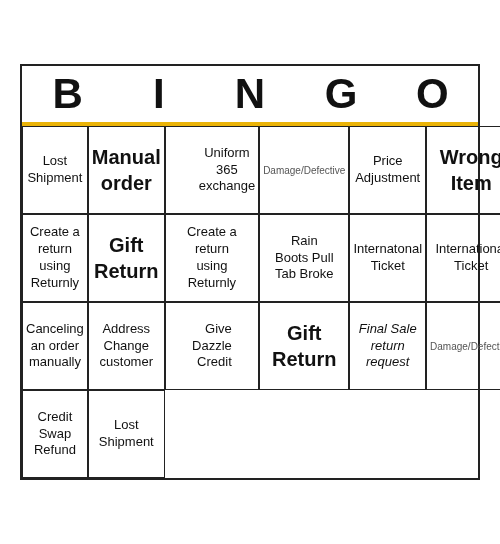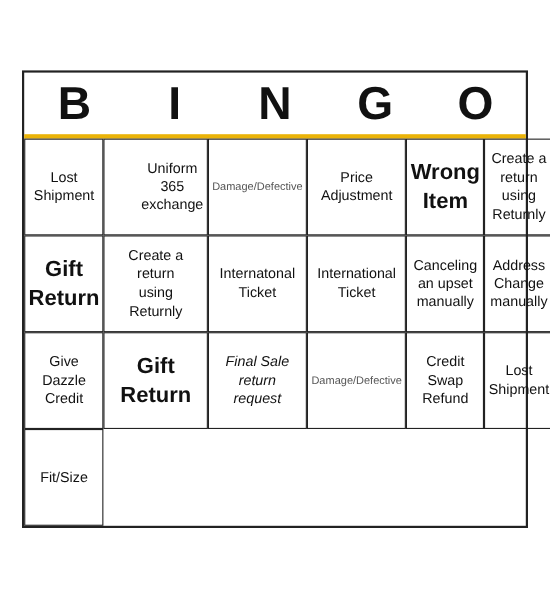--- a/index.html
+++ b/index.html
@@ -70,20 +70,24 @@
     <span class="bingo-letter">N</span>
     <span class="bingo-letter">G</span>
     <span class="bingo-letter">O</span>
   </div>
   <div class="bingo-grid" id="grid-container">
   <div class="bingo-cell">
         <span class="cell-text" style="white-space: pre-wrap;">Lost
 Shipment</span>
       </div>
       <div class="bingo-cell">
+        <span class="cell-text large" style="white-space: pre-wrap;">Manual
+order</span>
+      </div>
+      <div class="bingo-cell">
         <span class="cell-text" style="white-space: pre-wrap; margin-left: 30px;">Uniform
 365
 exchange</span>
       </div>
       <div class="bingo-cell">
         <span class="cell-text small" style="white-space: pre-wrap;">Damage/Defective</span>
       </div>
       <div class="bingo-cell">
         <span class="cell-text" style="white-space: pre-wrap;">Price
 Adjustment</span>
@@ -102,39 +106,44 @@
         <span class="cell-text large" style="white-space: pre-wrap;">Gift
 Return</span>
       </div>
       <div class="bingo-cell">
         <span class="cell-text" style="white-space: pre-wrap;">Create a
 return
 using
 Returnly</span>
       </div>
       <div class="bingo-cell">
+        <span class="cell-text" style="white-space: pre-wrap;">Rain
+Boots Pull
+Tab Broke</span>
+      </div>
+      <div class="bingo-cell">
         <span class="cell-text" style="white-space: pre-wrap;">Internatonal
 Ticket</span>
       </div>
       <div class="bingo-cell">
         <span class="cell-text" style="white-space: pre-wrap;">International
 Ticket</span>
       </div>
       <div class="bingo-cell">
         <span class="cell-text" style="white-space: pre-wrap;">Canceling
-an upset
+an order
 manually</span>
       </div>
       <div class="bingo-cell">
         <span class="cell-text" style="white-space: pre-wrap;">Address
 Change
-manually</span>
+customer</span>
       </div>
       <div class="bingo-cell">
-        <span class="cell-text" style="white-space: pre-wrap;">Give
+        <span class="cell-text" style="white-space: pre-wrap; text-align: right;">Give
 Dazzle
 Credit</span>
       </div>
       <div class="bingo-cell">
         <span class="cell-text large" style="white-space: pre-wrap;">Gift
 Return</span>
       </div>
       <div class="bingo-cell">
         <span class="cell-text" style="white-space: pre-wrap; font-style: italic;">Final Sale
 return
@@ -145,17 +154,14 @@
       </div>
       <div class="bingo-cell">
         <span class="cell-text" style="white-space: pre-wrap;">Credit
 Swap
 Refund</span>
       </div>
       <div class="bingo-cell">
         <span class="cell-text" style="white-space: pre-wrap;">Lost
 Shipment</span>
       </div>
-      <div class="bingo-cell">
-        <span class="cell-text" style="white-space: pre-wrap;">Fit/Size</span>
-      </div>
     </div>
 </div>
 
 </body></html>

